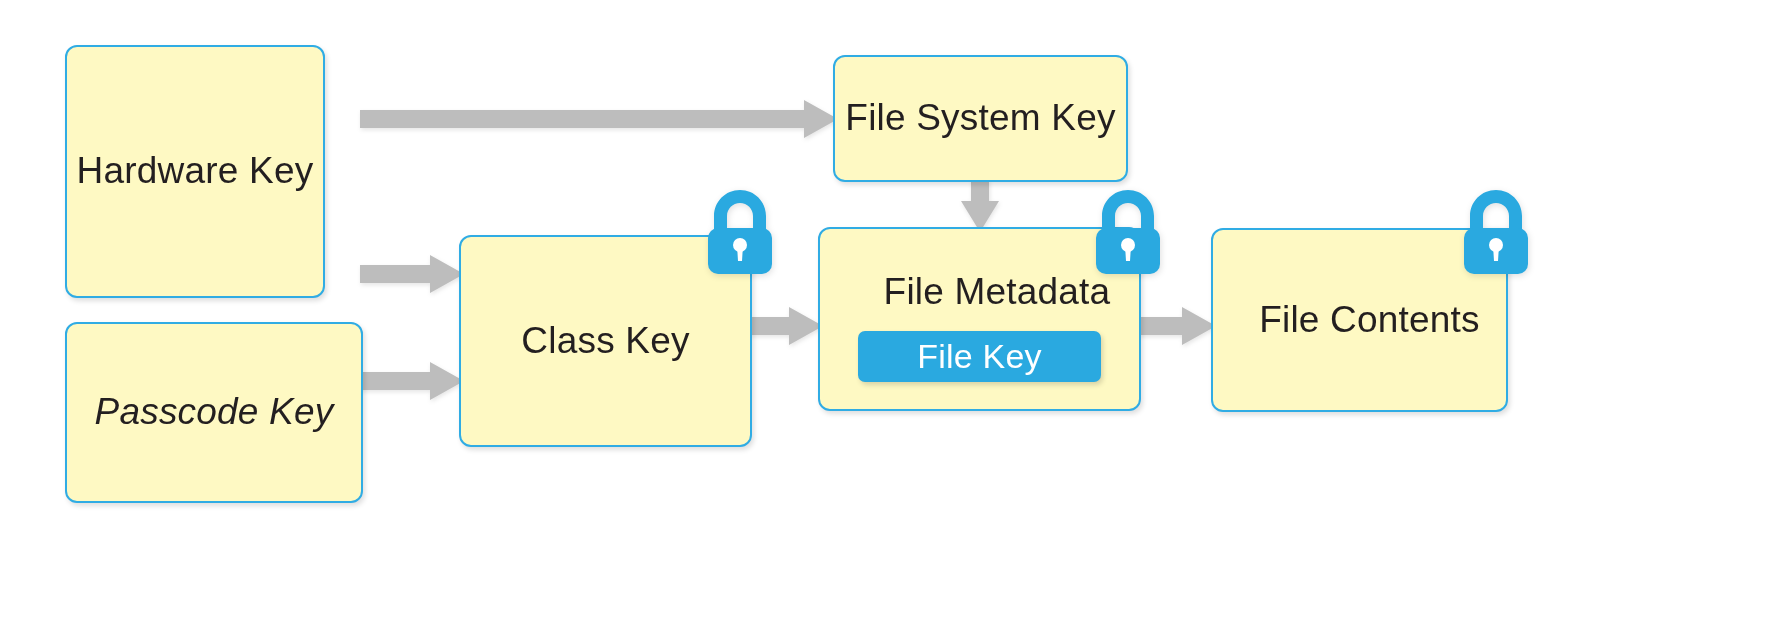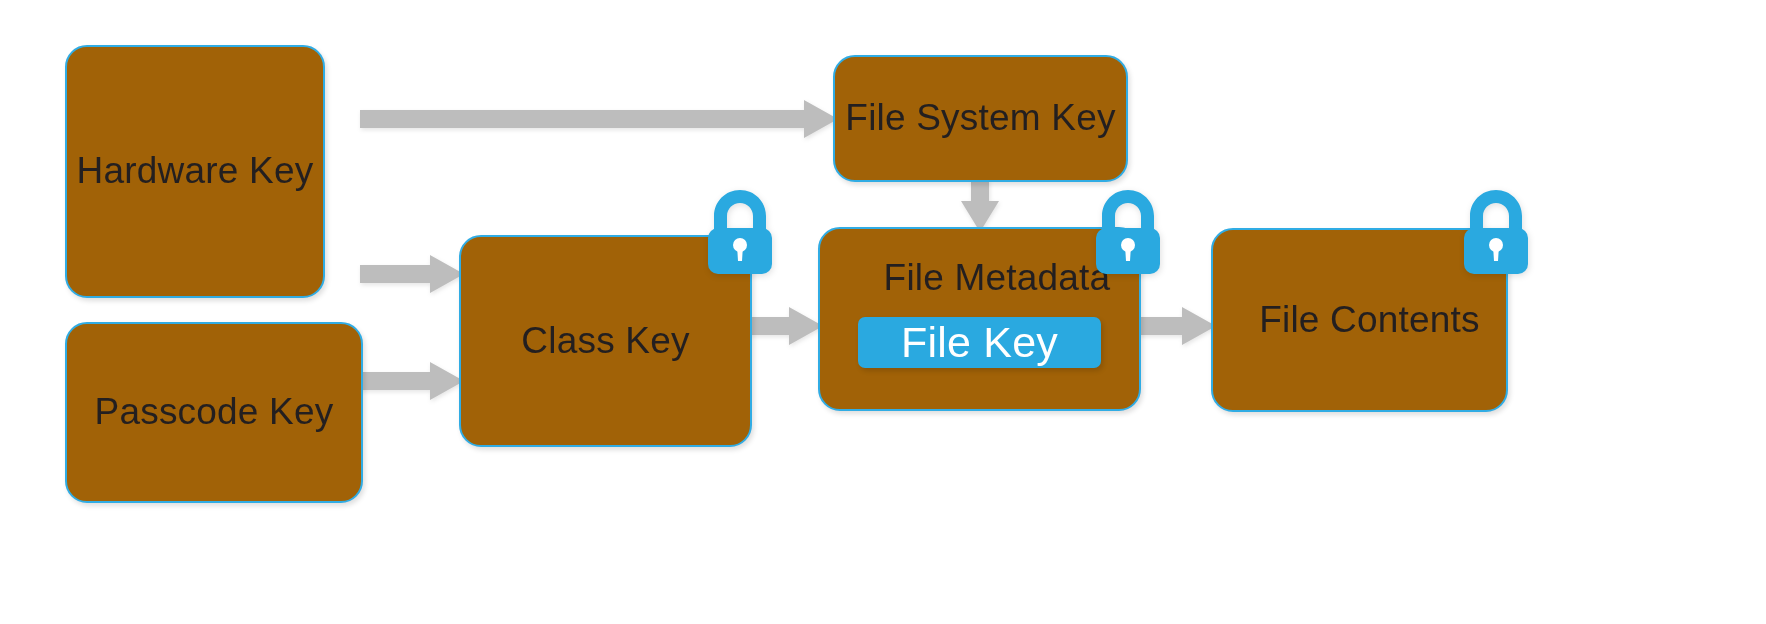--- a/index.html
+++ b/index.html
@@ -15,64 +15,64 @@
     position: relative;
     width: 1766px;
     height: 624px;
     background: #ffffff;
     overflow: hidden;
   }
 
   
   .node {
     position: absolute;
-    background: #a16207;
+    background: #fef9c3;
     border: 2px solid #30ace4;
-    border-radius: 22px;
+    border-radius: 12px;
     box-sizing: border-box;
     display: flex;
     align-items: center;
     justify-content: center;
     color: #231f20;
     font-size: 37px;
     font-weight: 400;
     letter-spacing: 0.2px;
     box-shadow: 2px 3px 5px rgba(0,0,0,0.13);
   }
   .node .node-label {
     display: block;
     text-align: center;
     line-height: 1.1;
   }
 
   #node-hardware-key { left: 65px;   top: 45px;   width: 260px; height: 253px; }
-  #node-passcode-key { left: 65px;   top: 322px;  width: 298px; height: 181px; }
+  #node-passcode-key { left: 65px;   top: 322px;  width: 298px; height: 181px; font-style: italic; }
   #node-class-key    { left: 459px;  top: 235px;  width: 293px; height: 212px; align-items: center; }
   #node-file-system-key { left: 833px; top: 55px; width: 295px; height: 127px; }
   #node-file-metadata{ left: 818px;  top: 227px;  width: 323px; height: 184px;
                        display: block; }
   #node-file-contents{ left: 1211px; top: 228px;  width: 297px; height: 184px; padding-left: 20px; }
 
   
   #node-file-metadata .meta-title {
-    margin-top: 29px;
+    margin-top: 43px;
     text-align: center;
     font-size: 37px;
     color: #231f20;
     line-height: 1.1;
     padding-left: 35px;
   }
   .file-key-chip {
     margin: 18px auto 0 auto;
     width: 243px;
     height: 51px;
     background: #2aa9e0;
     border-radius: 7px;
     color: #ffffff;
-    font-size: 43px;
+    font-size: 34px;
     display: flex;
     align-items: center;
     justify-content: center;
     box-shadow: 2px 3px 5px rgba(0,0,0,0.15);
   }
 
   
   .lock-icon {
     position: absolute;
     width: 72px;

